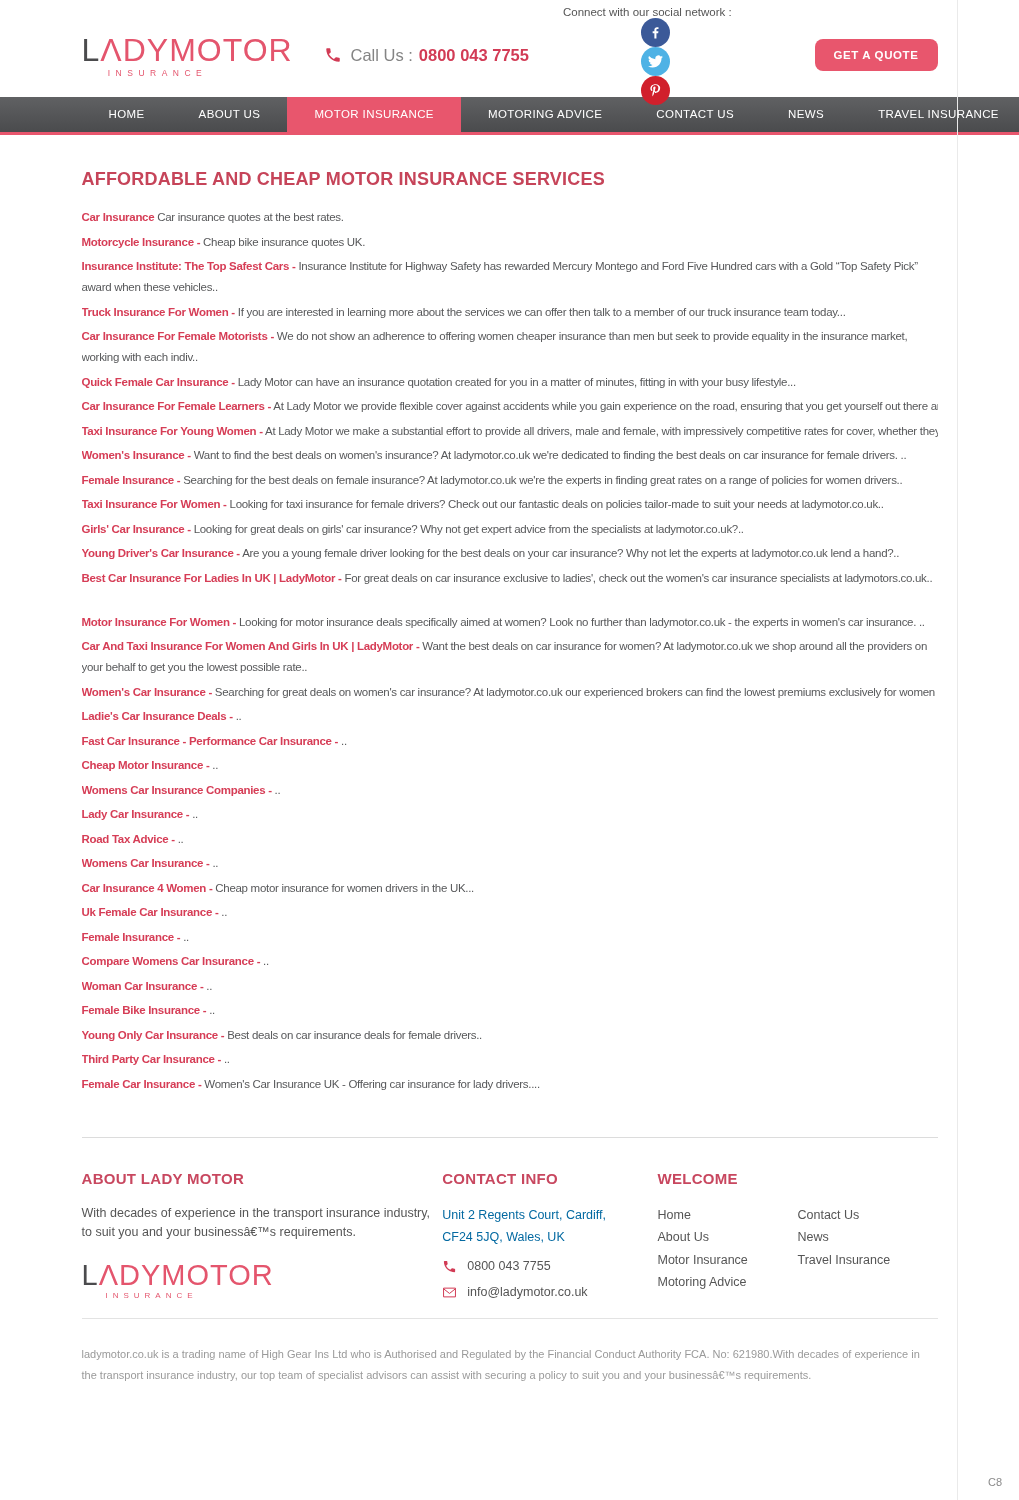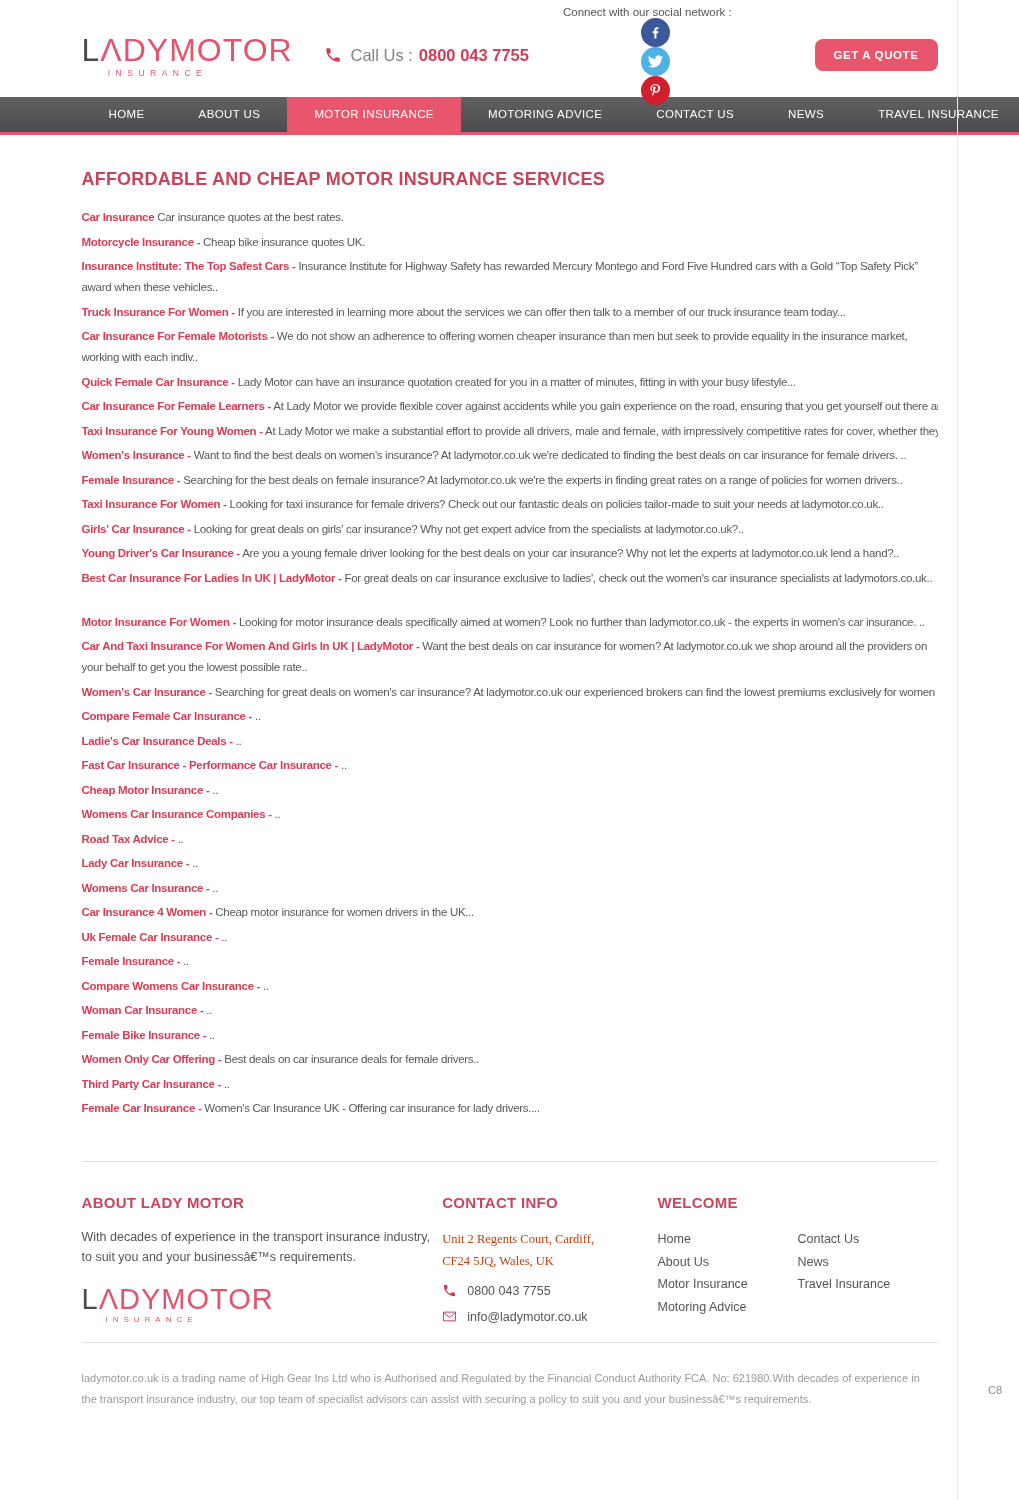--- a/index.html
+++ b/index.html
@@ -3,21 +3,21 @@
 <meta charset="utf-8">
 <style>
   * { box-sizing: border-box; margin: 0; padding: 0; }
   body {
     font-family: "Liberation Sans", "DejaVu Sans", sans-serif;
     background: #ffffff;
     width: 1019px;
   }
   .page { position: relative; width: 1019px; height: 1500px; background: #fff; overflow: hidden; }
   .page-edge { position: absolute; left: 957px; top: 0; width: 1px; height: 1500px; background: #eaeaea; }
-  .margin-note { position: absolute; left: 988px; top: 1384px; font-size: 11px; color: #8a8a8a; }
+  .margin-note { position: absolute; left: 988px; top: 1476px; font-size: 11px; color: #8a8a8a; }
   .container { width: 856px; margin: 0 auto; }
 
   
   .header { display: flex; align-items: center; padding-top: 24px; height: 86px; }
   .logo { width: 152px; cursor: pointer; }
   .logo-text { font-size: 32px; letter-spacing: 1px; line-height: 34px; white-space: nowrap; }
   .logo-dark { color: #4b4b4d; }
   .logo-pink { color: #e4556d; }
   .logo-sub { font-size: 8.5px; letter-spacing: 5.5px; color: #e4556d; text-align: center; margin-top: 1px; }
   .callus { display: flex; align-items: center; margin-left: 90px; white-space: nowrap; justify-content: flex-end; }
@@ -52,21 +52,21 @@
   
   .footer-divider { border-top: 1px solid #dcdcdc; margin-top: 42px; }
   .footer { display: flex; padding-top: 32px; }
   .footer h3 { font-size: 15px; color: #c8475f; letter-spacing: 0.3px; margin-bottom: 17px; }
   .f-about { width: 372px; }
   .f-about .about-line { font-size: 12.5px; color: #555; line-height: 19.5px; }
   .footer-logo { margin-top: 17px; width: 140px; }
   .footer-logo .logo-text { font-size: 29px; line-height: 30px; }
   .footer-logo .logo-sub { font-size: 8px; letter-spacing: 5px; }
   .f-contact { width: 222px; }
-  .f-contact .addr { font-size: 12.5px; color: #c2410c; line-height: 22px; font-family: Liberation Serif, serif; }
+  .f-contact .addr { font-size: 12.5px; color: #0369a1; line-height: 22px; }
   .contact-row { display: flex; align-items: center; margin-top: 11px; font-size: 12.5px; color: #555; }
   .contact-row svg { width: 15px; height: 15px; margin-right: 10px; }
   .contact-row .ico-fill { fill: #d23b55; }
   .contact-row .ico-stroke { fill: none; stroke: #d23b55; stroke-width: 1.6; }
   .contact-row span { cursor: pointer; }
   .f-welcome { flex: 1; }
   .welcome-cols { display: flex; }
   .welcome-cols ul { list-style: none; width: 140px; }
   .welcome-cols li { font-size: 12.5px; color: #555; line-height: 22.5px; cursor: pointer; }
 
@@ -143,35 +143,34 @@
         <p><a class="item-title">Female Insurance -</a><span class="item-desc"> Searching for the best deals on female insurance? At ladymotor.co.uk we're the experts in finding great rates on a range of policies for women drivers..</span></p>
         <p><a class="item-title">Taxi Insurance For Women -</a><span class="item-desc"> Looking for taxi insurance for female drivers? Check out our fantastic deals on policies tailor-made to suit your needs at ladymotor.co.uk..</span></p>
         <p><a class="item-title">Girls' Car Insurance -</a><span class="item-desc"> Looking for great deals on girls' car insurance? Why not get expert advice from the specialists at ladymotor.co.uk?..</span></p>
         <p><a class="item-title">Young Driver's Car Insurance -</a><span class="item-desc"> Are you a young female driver looking for the best deals on your car insurance? Why not let the experts at ladymotor.co.uk lend a hand?..</span></p>
         <p><a class="item-title">Best Car Insurance For Ladies In UK | LadyMotor -</a><span class="item-desc"> For great deals on car insurance exclusive to ladies', check out the women's car insurance specialists at ladymotors.co.uk..</span></p>
       </div>
     <div class="list-block" id="list2">
         <p><a class="item-title">Motor Insurance For Women -</a><span class="item-desc"> Looking for motor insurance deals specifically aimed at women? Look no further than ladymotor.co.uk - the experts in women's car insurance. ..</span></p>
         <p class="wrap"><a class="item-title">Car And Taxi Insurance For Women And Girls In UK | LadyMotor -</a><span class="item-desc"> Want the best deals on car insurance for women? At ladymotor.co.uk we shop around all the providers on your behalf to get you the lowest possible rate..</span></p>
         <p><a class="item-title">Women's Car Insurance -</a><span class="item-desc"> Searching for great deals on women's car insurance? At ladymotor.co.uk our experienced brokers can find the lowest premiums exclusively for women driv..</span></p>
-        <p><a class="item-title">Compare Female Car Insurance -</a><span class="item-desc"> ..</span></p>
         <p><a class="item-title">Ladie's Car Insurance Deals -</a><span class="item-desc"> ..</span></p>
         <p><a class="item-title">Fast Car Insurance - Performance Car Insurance -</a><span class="item-desc"> ..</span></p>
         <p><a class="item-title">Cheap Motor Insurance -</a><span class="item-desc"> ..</span></p>
         <p><a class="item-title">Womens Car Insurance Companies -</a><span class="item-desc"> ..</span></p>
+        <p><a class="item-title">Lady Car Insurance -</a><span class="item-desc"> ..</span></p>
         <p><a class="item-title">Road Tax Advice -</a><span class="item-desc"> ..</span></p>
-        <p><a class="item-title">Lady Car Insurance -</a><span class="item-desc"> ..</span></p>
         <p><a class="item-title">Womens Car Insurance -</a><span class="item-desc"> ..</span></p>
         <p><a class="item-title">Car Insurance 4 Women -</a><span class="item-desc"> Cheap motor insurance for women drivers in the UK...</span></p>
         <p><a class="item-title">Uk Female Car Insurance -</a><span class="item-desc"> ..</span></p>
         <p><a class="item-title">Female Insurance -</a><span class="item-desc"> ..</span></p>
         <p><a class="item-title">Compare Womens Car Insurance -</a><span class="item-desc"> ..</span></p>
         <p><a class="item-title">Woman Car Insurance -</a><span class="item-desc"> ..</span></p>
         <p><a class="item-title">Female Bike Insurance -</a><span class="item-desc"> ..</span></p>
-        <p><a class="item-title">Women Only Car Offering -</a><span class="item-desc"> Best deals on car insurance deals for female drivers..</span></p>
+        <p><a class="item-title">Young Only Car Insurance -</a><span class="item-desc"> Best deals on car insurance deals for female drivers..</span></p>
         <p><a class="item-title">Third Party Car Insurance -</a><span class="item-desc"> ..</span></p>
         <p><a class="item-title">Female Car Insurance -</a><span class="item-desc"> Women's Car Insurance UK - Offering car insurance for lady drivers....</span></p>
       </div>
   </main>
 
   <div class="container footer-divider"></div>
   <footer class="container footer">
     <div class="f-about">
       <h3>ABOUT LADY MOTOR</h3>
       <div class="about-line">With decades of experience in the transport insurance industry,</div>

